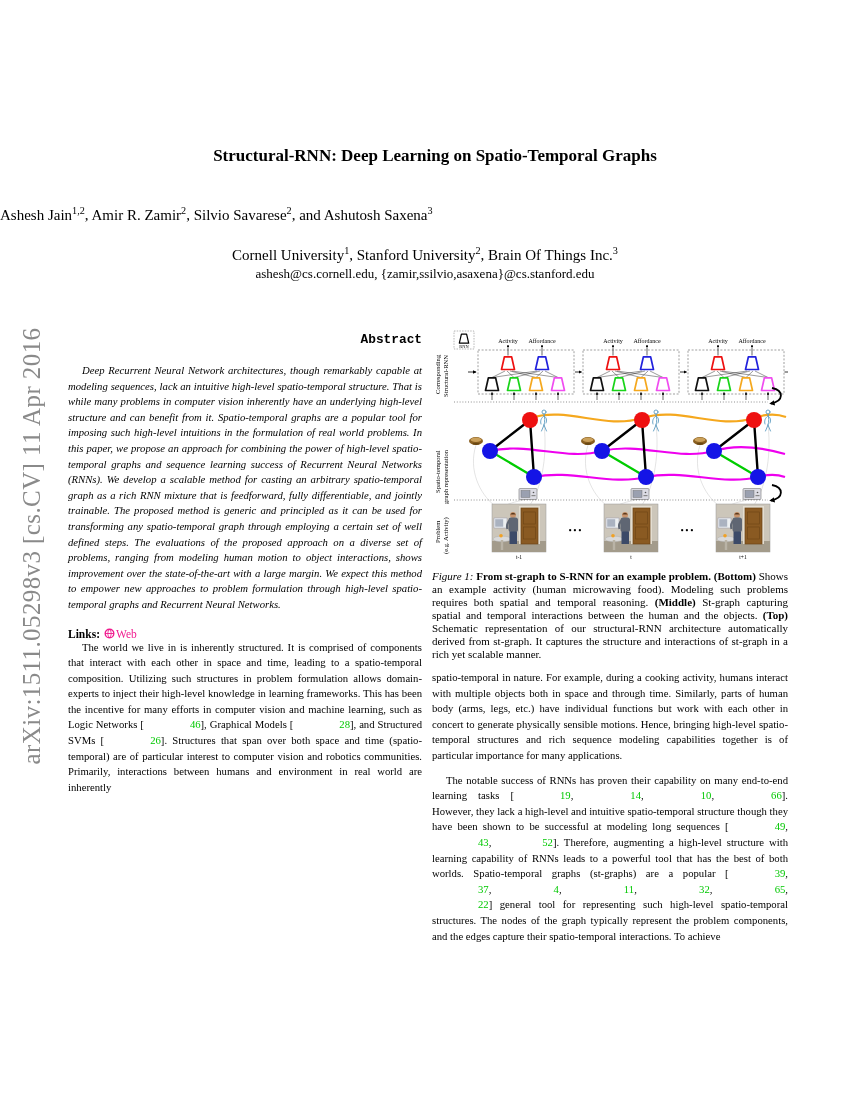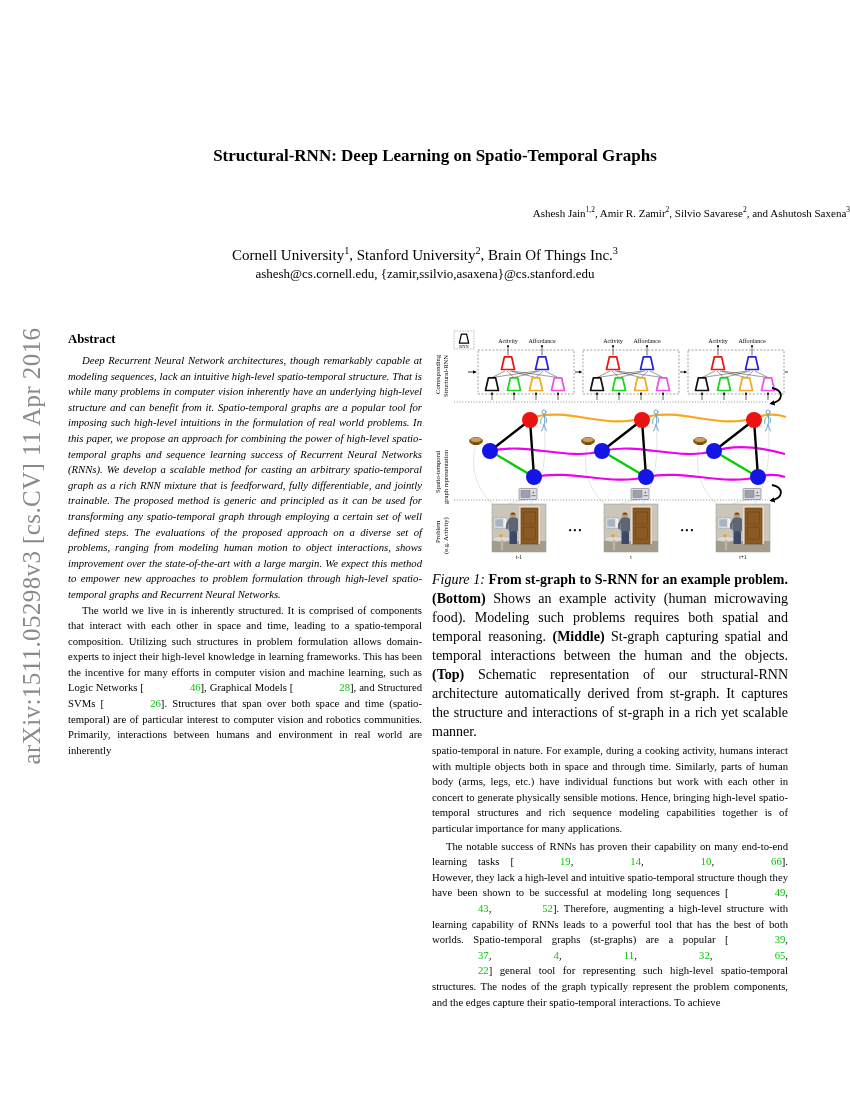--- a/index.html
+++ b/index.html
@@ -8,63 +8,69 @@
 
   
   .arxiv-side {
     position:absolute; left:-228px; top:532px; width:520px; text-align:center;
     transform:rotate(-90deg); color:#8a8a8a; font-size:25px; letter-spacing:.4px;
     white-space:nowrap;
   }
 
   
   .title   { position:absolute; top:146px; left:0; width:100%; text-align:center; font-size:17px; font-weight:bold;padding-left:20px; }
-  .authors { position:absolute; top:207px; left:0; width:100%; text-align:right; font-size:11px; }
+  .authors { position:absolute; top:207px; left:0; width:100%; text-align:left; font-size:15px; }
   .affil   { position:absolute; top:247px; left:0; width:100%; text-align:center; font-size:15px; }
   .email   { position:absolute; top:266px; left:0; width:100%; text-align:center; font-size:13px; }
 
   
   .col-left  { position:absolute; left:68px;  top:332px; width:354px; }
   .col-right { position:absolute; left:432px; top:330px; width:356px; }
 
-  .abstract-head { text-align:left; font-size:12.8px; font-weight:bold; margin-bottom:6px; }
+  .abstract-head { text-align:right; font-size:12.8px; font-weight:bold; margin-bottom:16px;font-family:Liberation Mono, monospace; }
   .body-text { font-size:10.7px; line-height:15.6px; text-align:justify; }
   .abstract-text { font-style:italic; }
   .abstract-text, .indent { text-indent:14px; }
   .links-line { margin-top:15px; font-size:11.5px; }
   .links-label { font-weight:bold; }
   .weblink { color:#F01A8E; text-decoration:none; cursor:pointer; }
   .web-icon-svg { vertical-align:-1px; margin:0 1px 0 4px; }
   .sec-head { font-size:13px; font-weight:bold; margin:17px 0 12px 0; }
 
   .cite { color:#00C800; cursor:pointer;padding-left:46px; }
   .seg-b { font-weight:bold; }
   .seg-i { font-style:italic; }
   .seg-s { font-size:68%; vertical-align:super; line-height:0; }
 
   .figure-box { width:356px; height:232px; }
-  .caption { margin-top:4px; font-size:14px; line-height:19px; text-align:justify; }
-  .col-right .body-text { margin-top:2px; }
+  .caption { margin-top:4px; font-size:11px; line-height:13px; text-align:justify; }
+  .col-right .body-text { margin-top:9px; }
   .para2 { margin-top:0; }
   svg text { fill:#000; }
 </style>
 </head>
 <body>
 <div class="page">
 
   <div class="arxiv-side">arXiv:1511.05298v3  [cs.CV]  11 Apr 2016</div>
 
   <div class="title">Structural-RNN: Deep Learning on Spatio-Temporal Graphs</div>
   <div class="authors"><span>Ashesh Jain</span><span class="seg-s">1,2</span><span>, Amir R. Zamir</span><span class="seg-s">2</span><span>, Silvio Savarese</span><span class="seg-s">2</span><span>, and Ashutosh Saxena</span><span class="seg-s">3</span></div>
   <div class="affil"><span>Cornell University</span><span class="seg-s">1</span><span>, Stanford University</span><span class="seg-s">2</span><span>, Brain Of Things Inc.</span><span class="seg-s">3</span></div>
   <div class="email">ashesh@cs.cornell.edu, {zamir,ssilvio,asaxena}@cs.stanford.edu</div>
 
   <div class="col-left">
     <div class="abstract-head">Abstract</div>
     <div class="body-text abstract-text">Deep Recurrent Neural Network architectures, though remarkably capable at modeling sequences, lack an intuitive high-level spatio-temporal structure. That is while many problems in computer vision inherently have an underlying high-level structure and can benefit from it. Spatio-temporal graphs are a popular tool for imposing such high-level intuitions in the formulation of real world problems. In this paper, we propose an approach for combining the power of high-level spatio-temporal graphs and sequence learning success of Recurrent Neural Networks (RNNs). We develop a scalable method for casting an arbitrary spatio-temporal graph as a rich RNN mixture that is feedforward, fully differentiable, and jointly trainable. The proposed method is generic and principled as it can be used for transforming any spatio-temporal graph through employing a certain set of well defined steps. The evaluations of the proposed approach on a diverse set of problems, ranging from modeling human motion to object interactions, shows improvement over the state-of-the-art with a large margin. We expect this method to empower new approaches to problem formulation through high-level spatio-temporal graphs and Recurrent Neural Networks.</div>
+    <div class="links-line">
+      <span class="links-label">Links:</span><svg class="web-icon-svg" width="11" height="11" viewBox="0 0 12 12">
+          <circle cx="6" cy="6" r="4.7" fill="none" stroke="#F01A8E" stroke-width="1.5"></circle>
+          <path d="M1.3,6 H10.7 M6,1.3 C3.6,4 3.6,8 6,10.7 C8.4,8 8.4,4 6,1.3" stroke="#F01A8E" stroke-width="1" fill="none"></path>
+        </svg><span class="weblink">Web</span>
+    </div>
     <div class="body-text indent"><span>The world we live in is inherently structured. It is comprised of components that interact with each other in space and time, leading to a spatio-temporal composition. Utilizing such structures in problem formulation allows domain-experts to inject their high-level knowledge in learning frameworks. This has been the incentive for many efforts in computer vision and machine learning, such as Logic Networks [</span><span class="cite">46</span><span>], Graphical Models [</span><span class="cite">28</span><span>], and Structured SVMs [</span><span class="cite">26</span><span>]. Structures that span over both space and time (spatio-temporal) are of particular interest to computer vision and robotics communities. Primarily, interactions between humans and environment in real world are inherently</span></div>
   </div>
 
   <div class="col-right">
 
     <svg class="figure-box" width="356" height="232" viewBox="0 0 356 232" font-family="Liberation Serif, serif">
       <defs>
         <path id="trap" d="M -6.5 6.5 L 6.5 6.5 L 3.6 -6.2 L -3.6 -6.2 Z" fill="#fff" stroke="currentColor" stroke-width="1.7" stroke-linejoin="round"></path>
         <marker id="ah" viewBox="0 0 6 6" refX="5" refY="3" markerWidth="4.5" markerHeight="4.5" orient="auto-start-reverse">
             <path d="M0,0 L6,3 L0,6 Z" fill="#000"></path>

